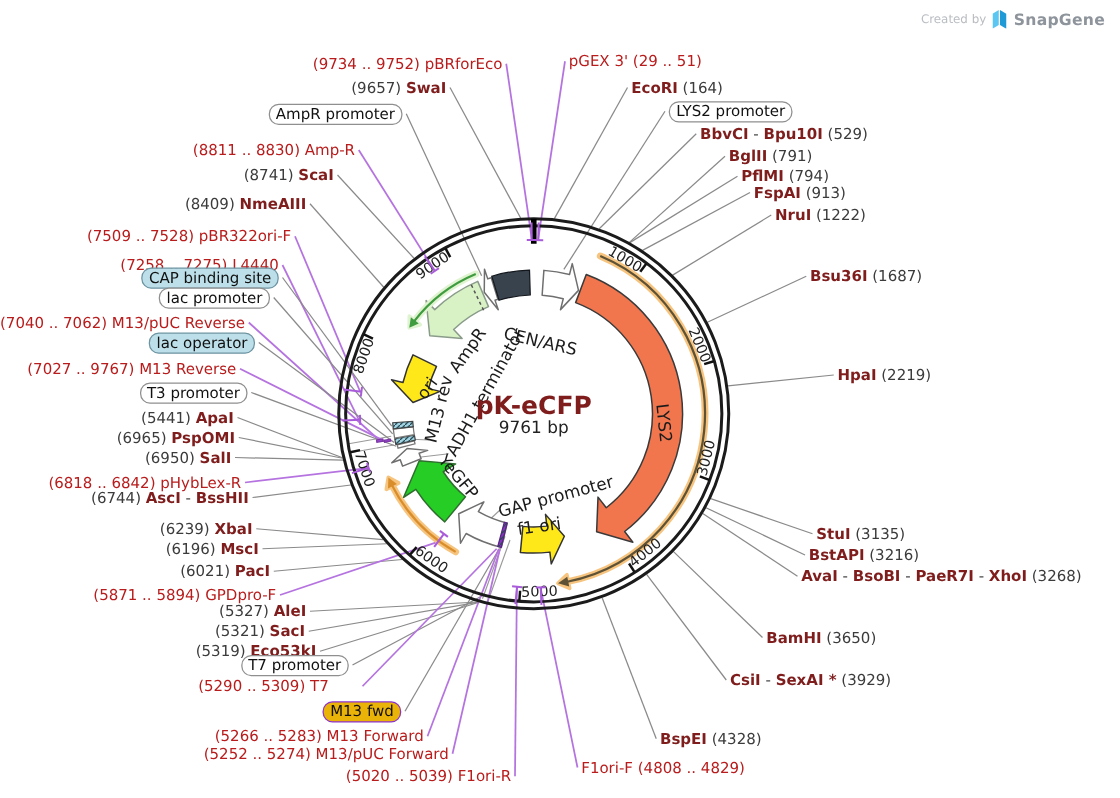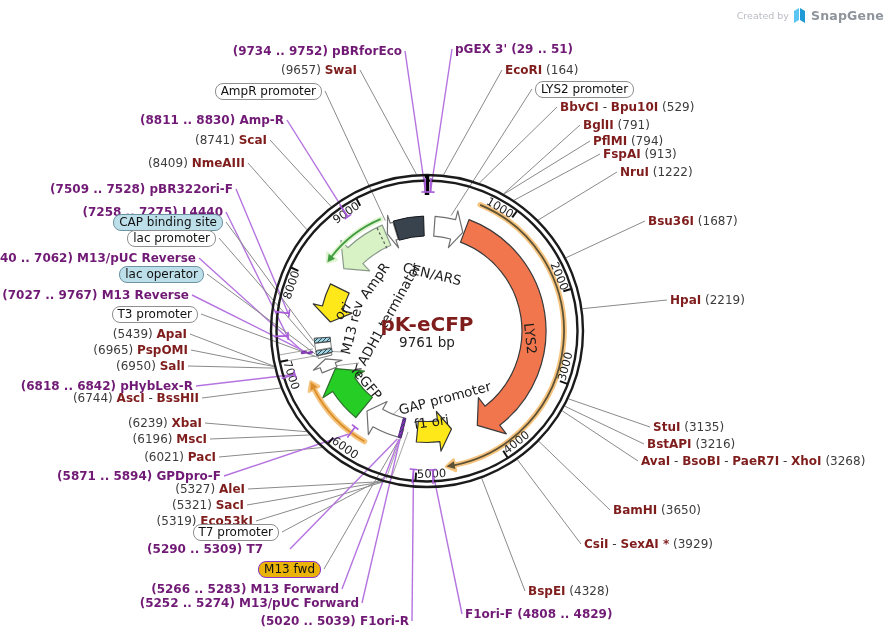--- a/index.html
+++ b/index.html
@@ -3,21 +3,21 @@
 <meta charset="utf-8">
 <style>
   html,body{margin:0;padding:0;background:#fff;}
   #stage{position:relative;width:896px;height:638px;background:#ffffff;overflow:hidden;
          font-family:"DejaVu Sans","Liberation Sans",sans-serif;}
   #map-svg{position:absolute;left:0;top:0;}
   .lbl{position:absolute;white-space:nowrap;font-size:12px;line-height:16px;height:16px;color:#111;}
   .lbl .b{font-weight:bold;color:#7f1d1d;}
   .lbl .r{font-weight:normal;color:#3c3c3c;}
   .lbl.primer{color:#A143D6;}
-  .lbl.primer .r{color:#701a75;font-weight:bold;}
+  .lbl.primer .r{color:#b91c1c;}
   .boxlbl{display:inline-block;border-radius:8px;padding:0 5px;font-size:12px;line-height:15px;color:#111;}
   .box-white{background:#ffffff;border:1px solid #8f8f8f;}
   .box-cyan{background:#BDDFE9;border:1px solid #6d94a2;}
   .box-purple{background:#eab308;border:1px solid #8C33CC;}
   .innerlbl{position:absolute;white-space:nowrap;font-size:13.5px;line-height:16px;color:#1b1b1b;
             transform-origin:0 50%;}
   #plasmid-title{position:absolute;left:357px;top:314px;width:140px;text-align:center;}
   #plasmid-title .nm{font-size:20px;font-weight:bold;color:#7f1d1d;line-height:20px;}
   #plasmid-title .sz{font-size:13.5px;color:#222;line-height:17px;}
   #branding{position:absolute;right:12px;top:8px;display:flex;align-items:center;gap:5px;}
@@ -180,21 +180,21 @@
       <div class="lbl" style="right: 629px; top: 132px;"><span class="r">(8741) </span><span class="b">ScaI</span></div>
       <div class="lbl" style="right: 651px; top: 155px;"><span class="r">(8409) </span><span class="b">NmeAIII</span></div>
       <div class="lbl primer" style="right: 663px; top: 181px;"><span class="r">(7509 .. 7528)  pBR322ori-F</span></div>
       <div class="lbl primer" style="right: 673px; top: 204px;"><span class="r">(7258 .. 7275)  L4440</span></div>
       <div class="lbl" style="right: 673px; top: 214px;"><span class="boxlbl box-cyan">CAP binding site</span></div>
       <div class="lbl" style="right: 680px; top: 230px; padding-left: 45px;"><span class="boxlbl box-white">lac promoter</span></div>
       <div class="lbl primer" style="right: 700px; top: 250px;"><span class="r">(7040 .. 7062)  M13/pUC Reverse</span></div>
       <div class="lbl" style="right: 692px; top: 266px;"><span class="boxlbl box-cyan">lac operator</span></div>
       <div class="lbl primer" style="right: 707px; top: 287px;"><span class="r">(7027 .. 9767)  M13 Reverse</span></div>
       <div class="lbl" style="right: 698px; top: 306px;"><span class="boxlbl box-white">T3 promoter</span></div>
-      <div class="lbl" style="right: 709px; top: 326px;"><span class="r">(5439) </span><span class="b">ApaI</span></div>
+      <div class="lbl" style="right: 709px; top: 326px;"><span class="r">(5441) </span><span class="b">ApaI</span></div>
       <div class="lbl" style="right: 708px; top: 342px;"><span class="r">(6965) </span><span class="b">PspOMI</span></div>
       <div class="lbl" style="right: 711px; top: 358px;"><span class="r">(6950) </span><span class="b">SalI</span></div>
       <div class="lbl primer" style="right: 703px; top: 378px;"><span class="r">(6818 .. 6842)  pHybLex-R</span></div>
       <div class="lbl" style="right: 697px; top: 390px;"><span class="r">(6744) </span><span class="b">AscI</span><span class="r"> - </span><span class="b">BssHII</span></div>
       <div class="lbl" style="right: 694px; top: 415px;"><span class="r">(6239) </span><span class="b">XbaI</span></div>
       <div class="lbl" style="right: 689px; top: 431px;"><span class="r">(6196) </span><span class="b">MscI</span></div>
       <div class="lbl" style="right: 680px; top: 449px;"><span class="r">(6021) </span><span class="b">PacI</span></div>
       <div class="lbl primer" style="right: 675px; top: 468px;"><span class="r">(5871 .. 5894)  GPDpro-F</span></div>
       <div class="lbl" style="right: 651px; top: 481px;"><span class="r">(5327) </span><span class="b">AleI</span></div>
       <div class="lbl" style="right: 652px; top: 497px;"><span class="r">(5321) </span><span class="b">SacI</span></div>

